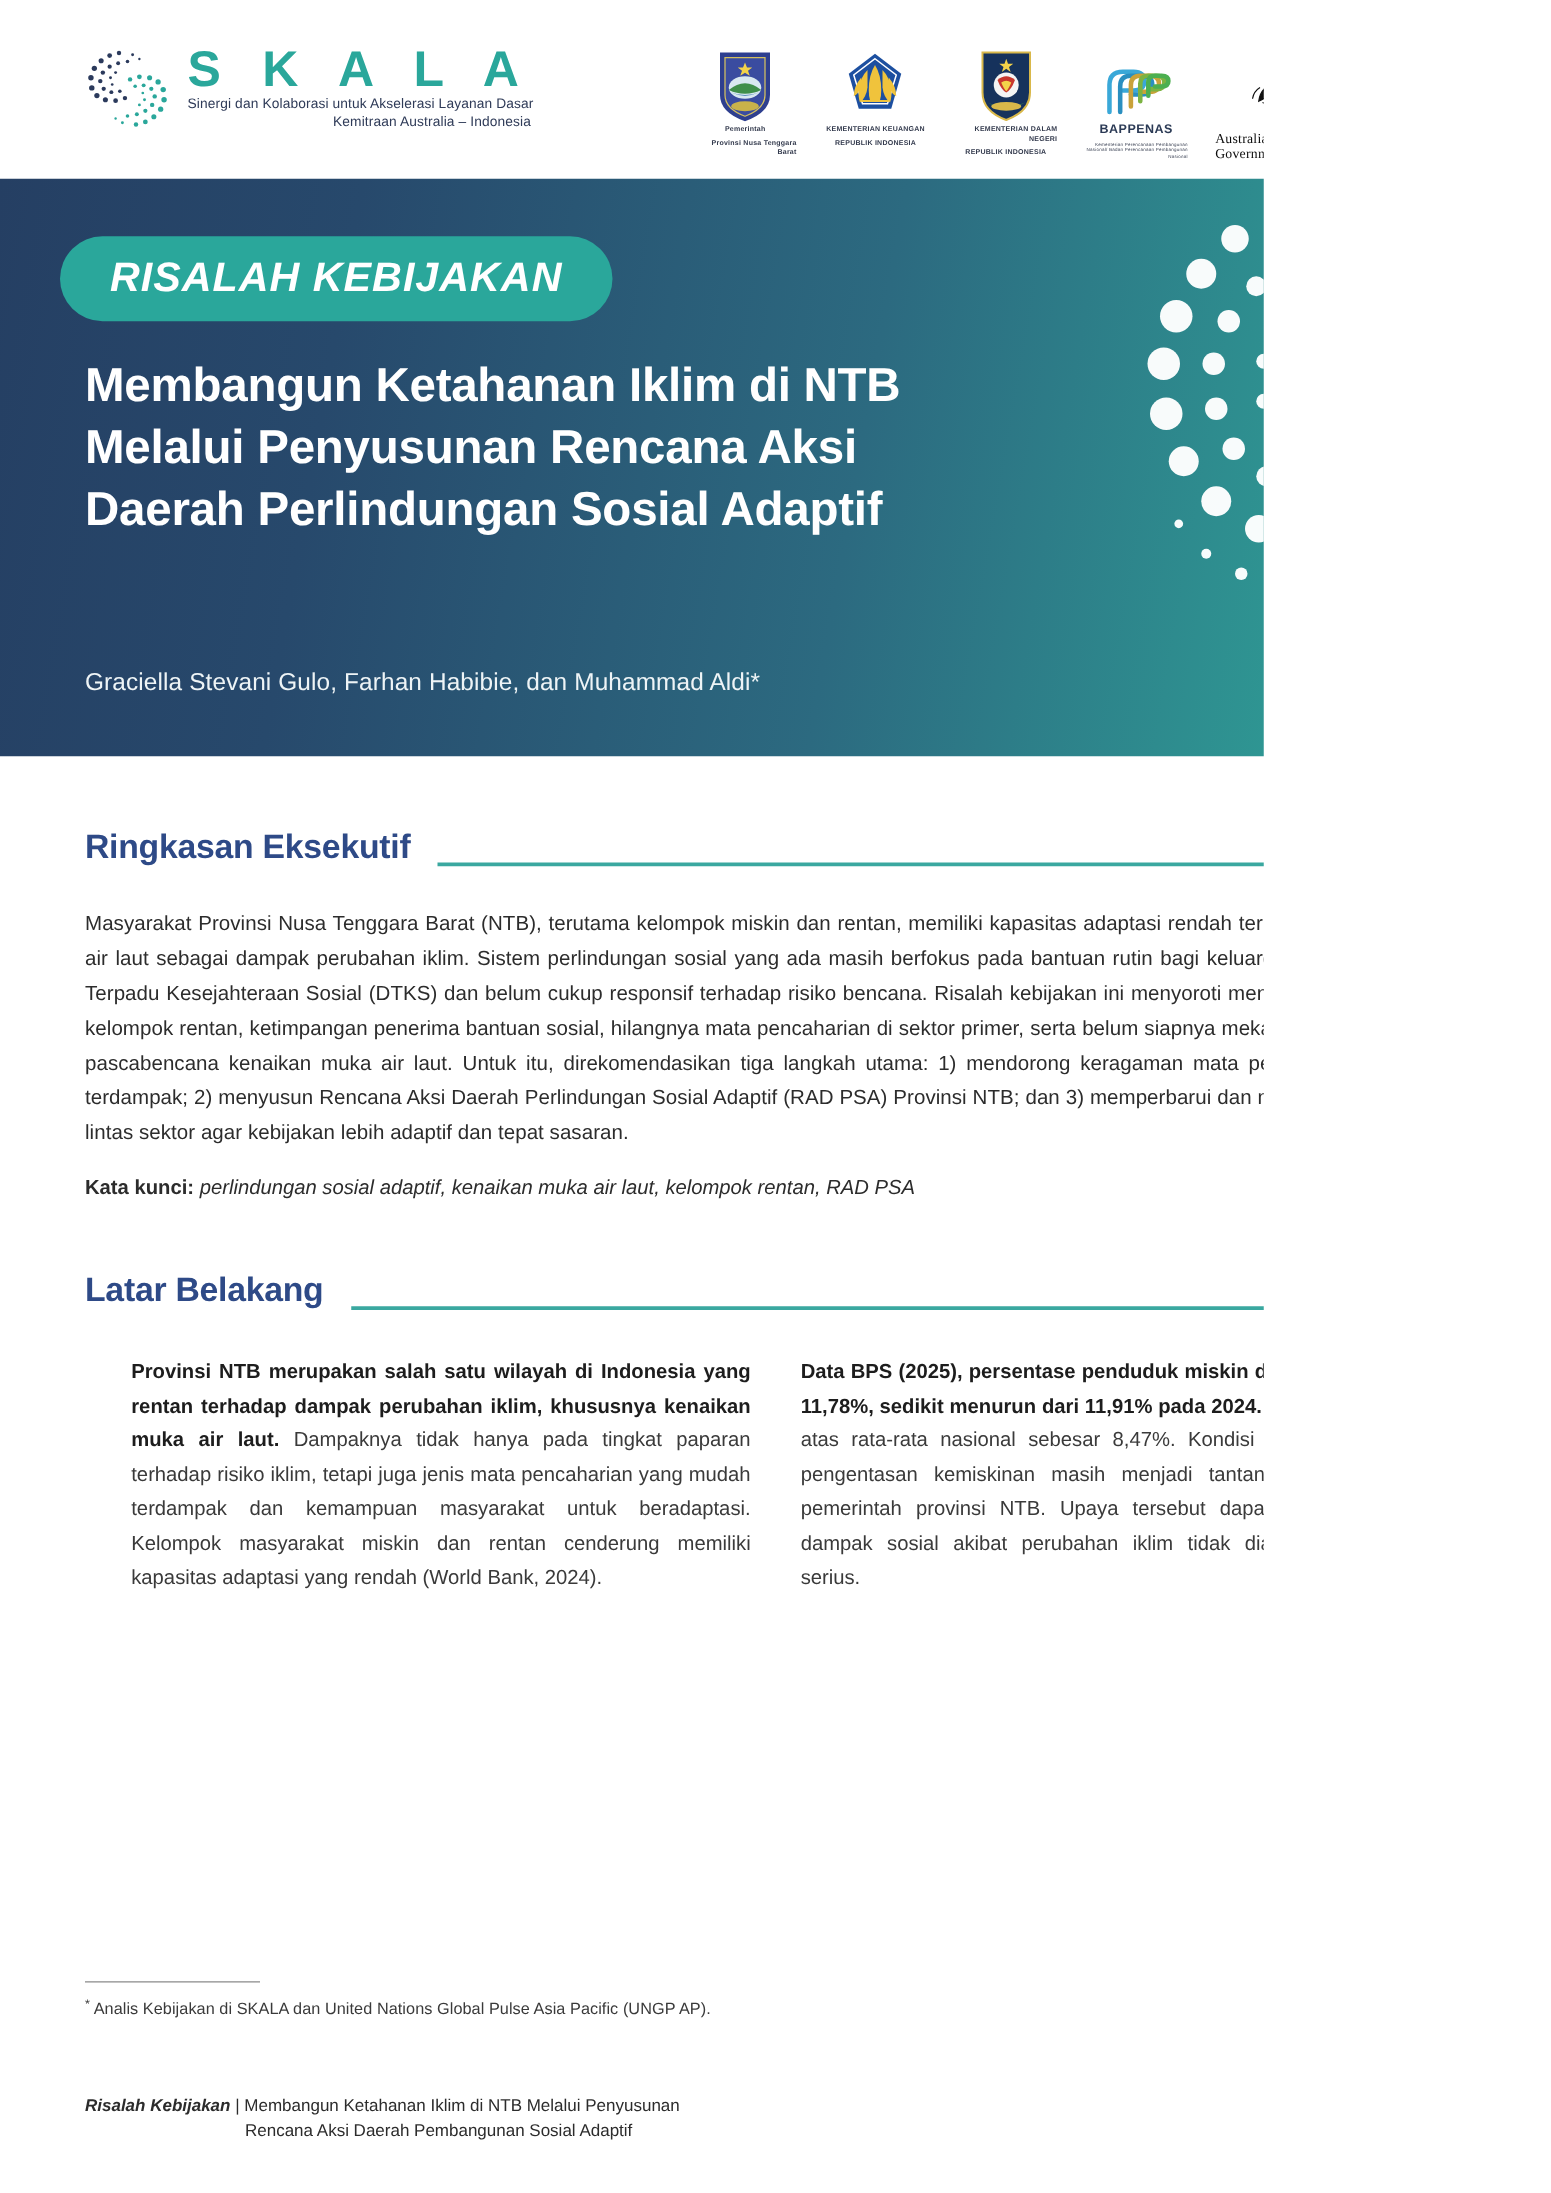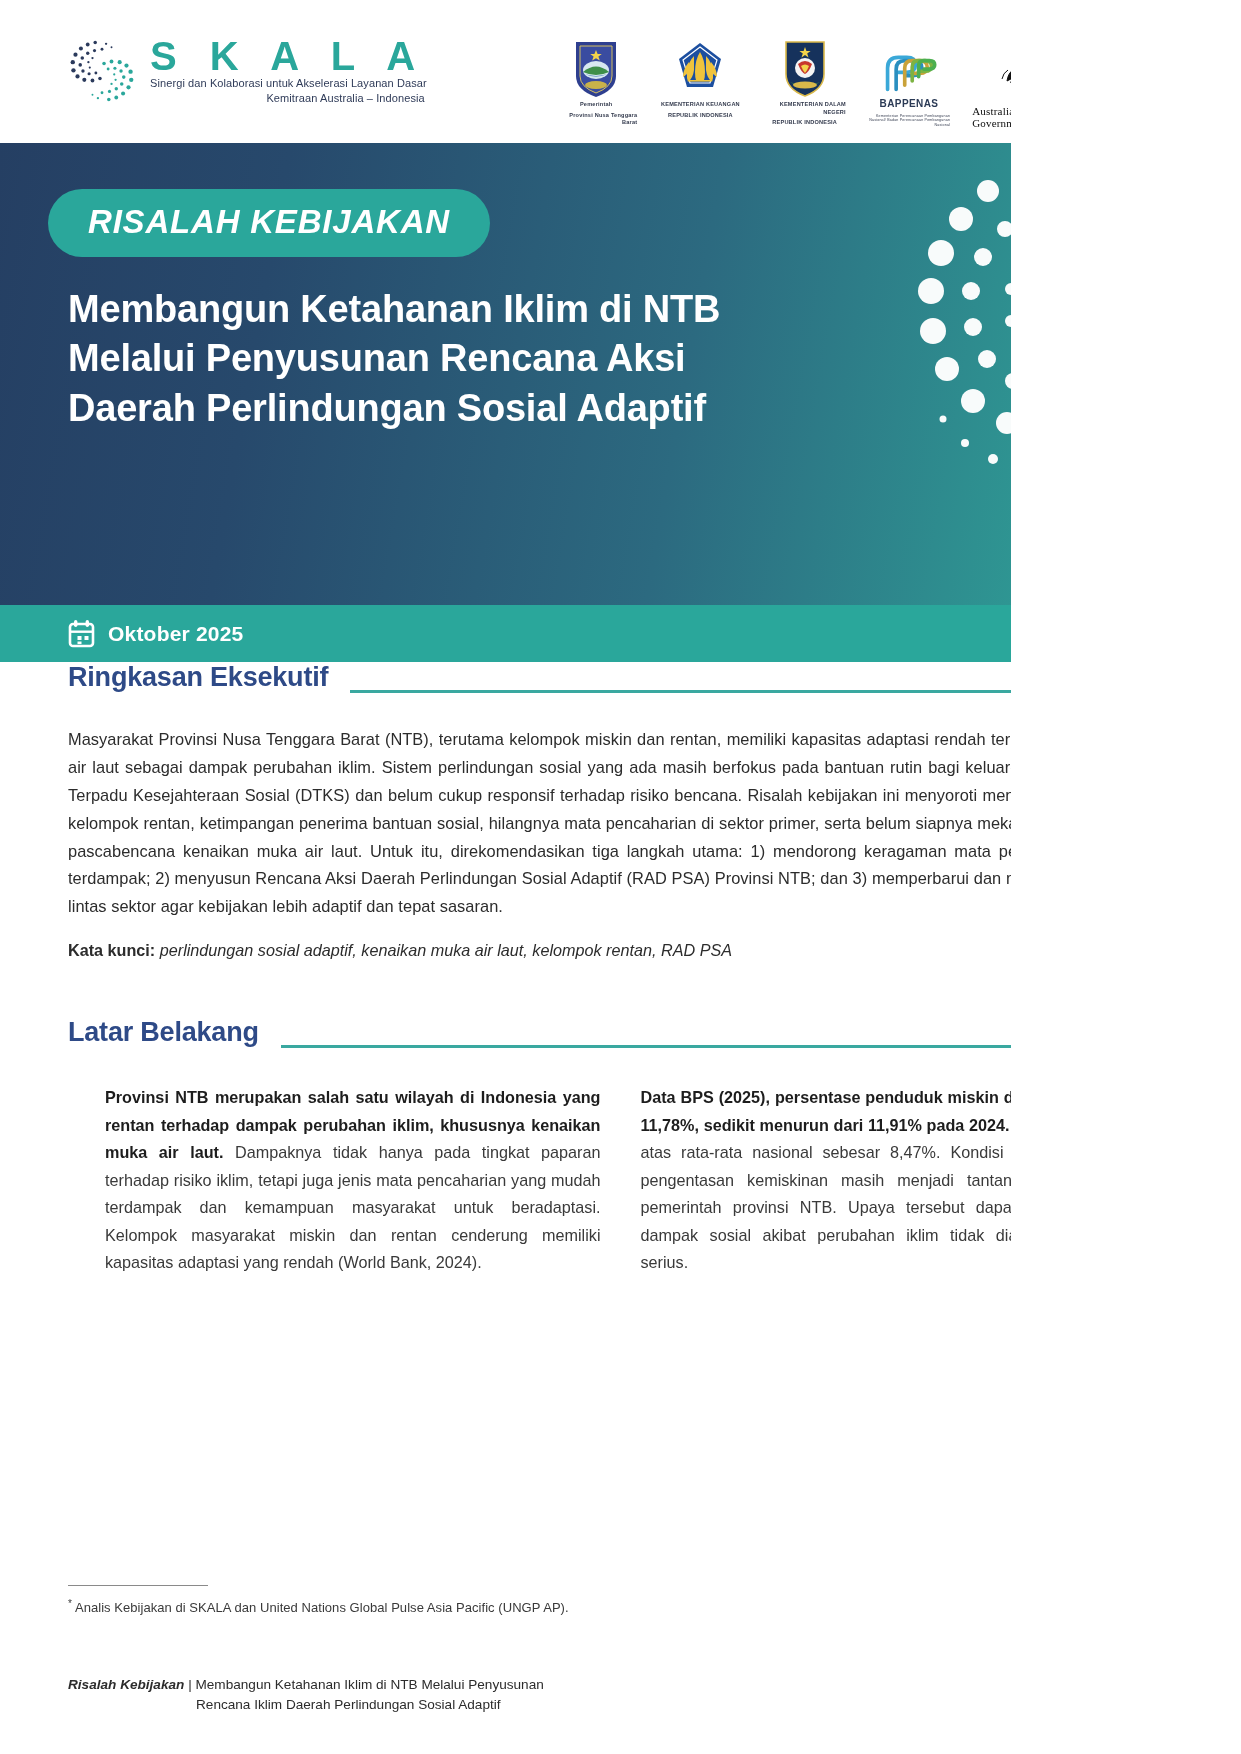--- a/index.html
+++ b/index.html
@@ -461,34 +461,23 @@
           <circle cx="256" cy="368" r="3.5"></circle>
         <circle cx="404" cy="180" r="4"></circle>
           <circle cx="398" cy="140" r="3.5"></circle>
           <circle cx="380" cy="106" r="3.5"></circle>
         <circle cx="408" cy="222" r="3.5"></circle>
       </g>
     </svg>
 
     <div class="badge">RISALAH KEBIJAKAN</div>
     <div class="hero-title">Membangun Ketahanan Iklim di NTB Melalui Penyusunan Rencana Aksi Daerah Perlindungan Sosial Adaptif</div>
+    <div class="hero-authors">Graciella Stevani Gulo, Farhan Habibie, dan Muhammad Aldi*</div>
   </div>
 
-  <div class="date-strip">
-    <svg class="cal-icon" viewBox="0 0 27 29">
-      <rect x="2" y="5" width="23" height="22" rx="3" fill="none" stroke="#ffffff" stroke-width="2.6"></rect>
-      <rect x="6" y="1" width="3.4" height="7" rx="1.7" fill="#ffffff"></rect>
-      <rect x="17.6" y="1" width="3.4" height="7" rx="1.7" fill="#ffffff"></rect>
-      <rect x="2" y="11.5" width="23" height="2.4" fill="#ffffff"></rect>
-      <rect x="9.5" y="17" width="4" height="4" fill="#ffffff"></rect>
-      <rect x="16.5" y="17" width="4" height="4" fill="#ffffff"></rect>
-      <rect x="9.5" y="22.5" width="4" height="2.6" fill="#ffffff"></rect>
-    </svg>
-    <div class="date-text">Oktober 2025</div>
-  </div>
 
   <div class="body-area">
 
     <div class="section-head">
       <h2>Ringkasan Eksekutif</h2>
       <div class="rule"></div>
     </div>
 
     <div class="para">Masyarakat Provinsi Nusa Tenggara Barat (NTB), terutama kelompok miskin dan rentan, memiliki kapasitas adaptasi rendah terhadap kenaikan muka air laut sebagai dampak perubahan iklim. Sistem perlindungan sosial yang ada masih berfokus pada bantuan rutin bagi keluarga miskin dalam Data Terpadu Kesejahteraan Sosial (DTKS) dan belum cukup responsif terhadap risiko bencana. Risalah kebijakan ini menyoroti meningkatnya kerentanan kelompok rentan, ketimpangan penerima bantuan sosial, hilangnya mata pencaharian di sektor primer, serta belum siapnya mekanisme bantuan sosial pascabencana kenaikan muka air laut. Untuk itu, direkomendasikan tiga langkah utama: 1) mendorong keragaman mata pencaharian di wilayah terdampak; 2) menyusun Rencana Aksi Daerah Perlindungan Sosial Adaptif (RAD PSA) Provinsi NTB; dan 3) memperbarui dan mengintegrasikan data lintas sektor agar kebijakan lebih adaptif dan tepat sasaran.</div>
 
@@ -513,18 +502,18 @@
   </div>
 
   <div class="foot-rule"></div>
   <div class="footnote">
     <sup>*</sup> <span>Analis Kebijakan di SKALA dan United Nations Global Pulse Asia Pacific (UNGP AP).</span>
   </div>
 
   <div class="footer-bar">
     <div class="footer-text">
       <span><b>Risalah Kebijakan</b> <span class="footer-sep">|</span> <span>Membangun Ketahanan Iklim di NTB Melalui Penyusunan</span></span>
-      <div class="footer-line2">Rencana Iklim Daerah Perlindungan Sosial Adaptif</div>
+      <div class="footer-line2">Rencana Aksi Daerah Pembangunan Sosial Adaptif</div>
     </div>
     <div class="page-num">1</div>
   </div>
 
 </div>
 
 </body></html>

